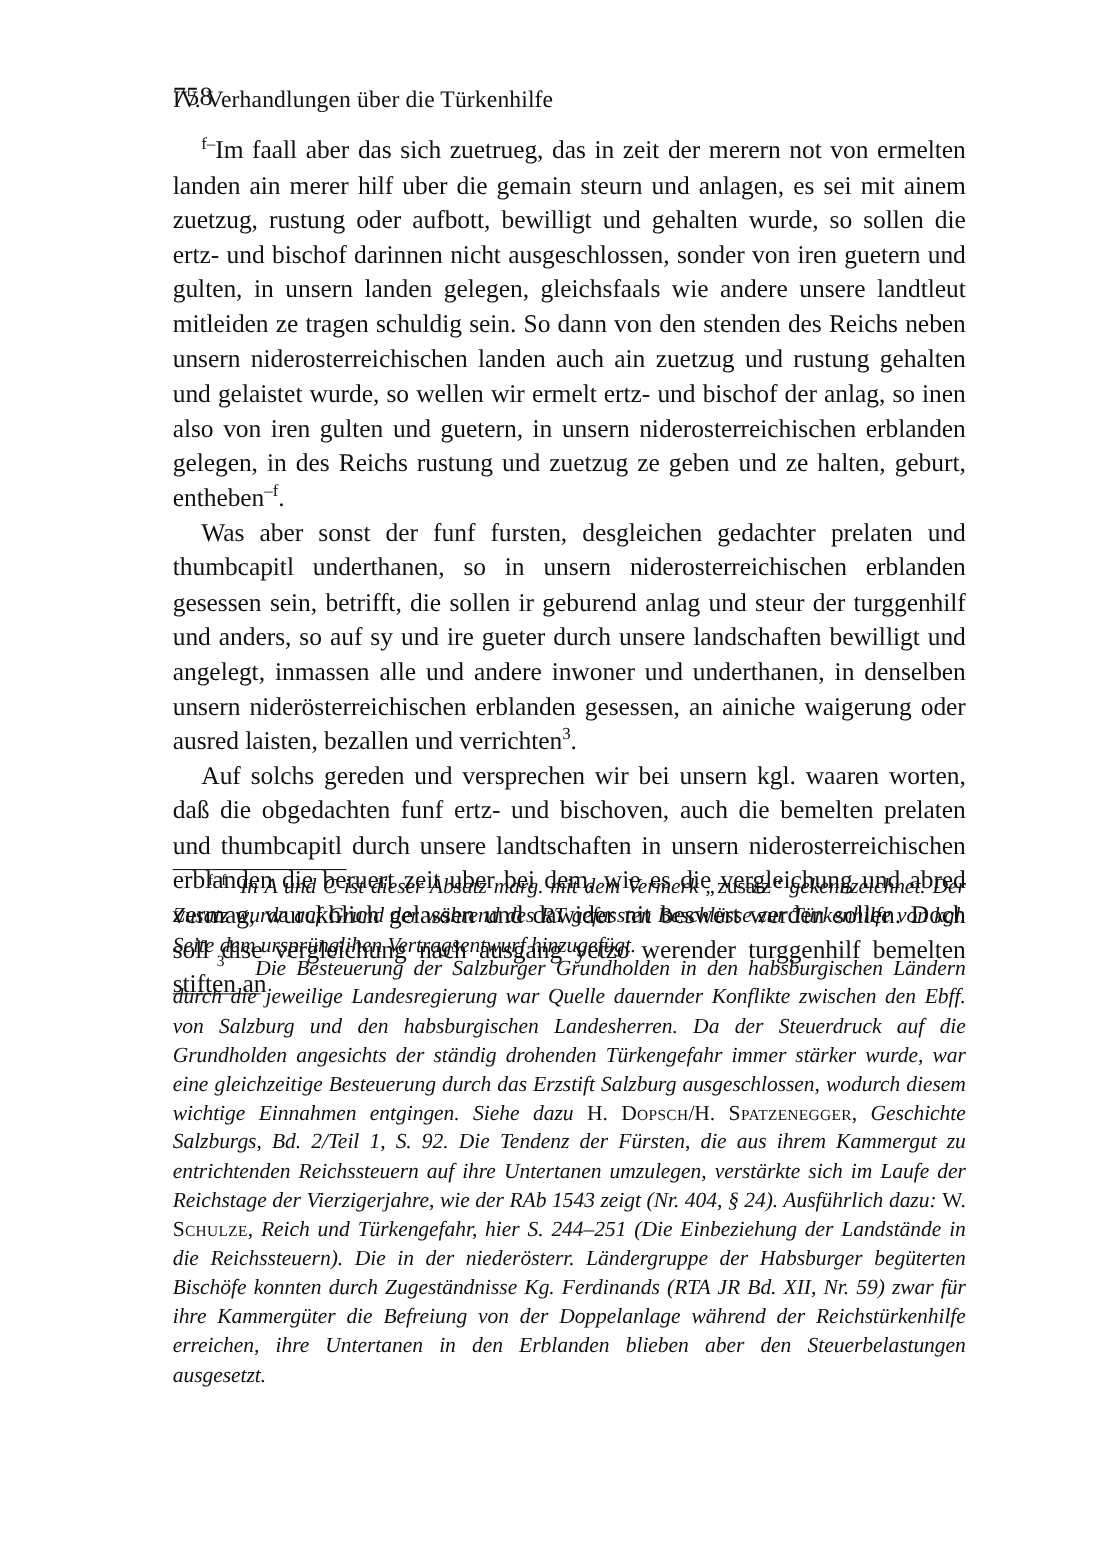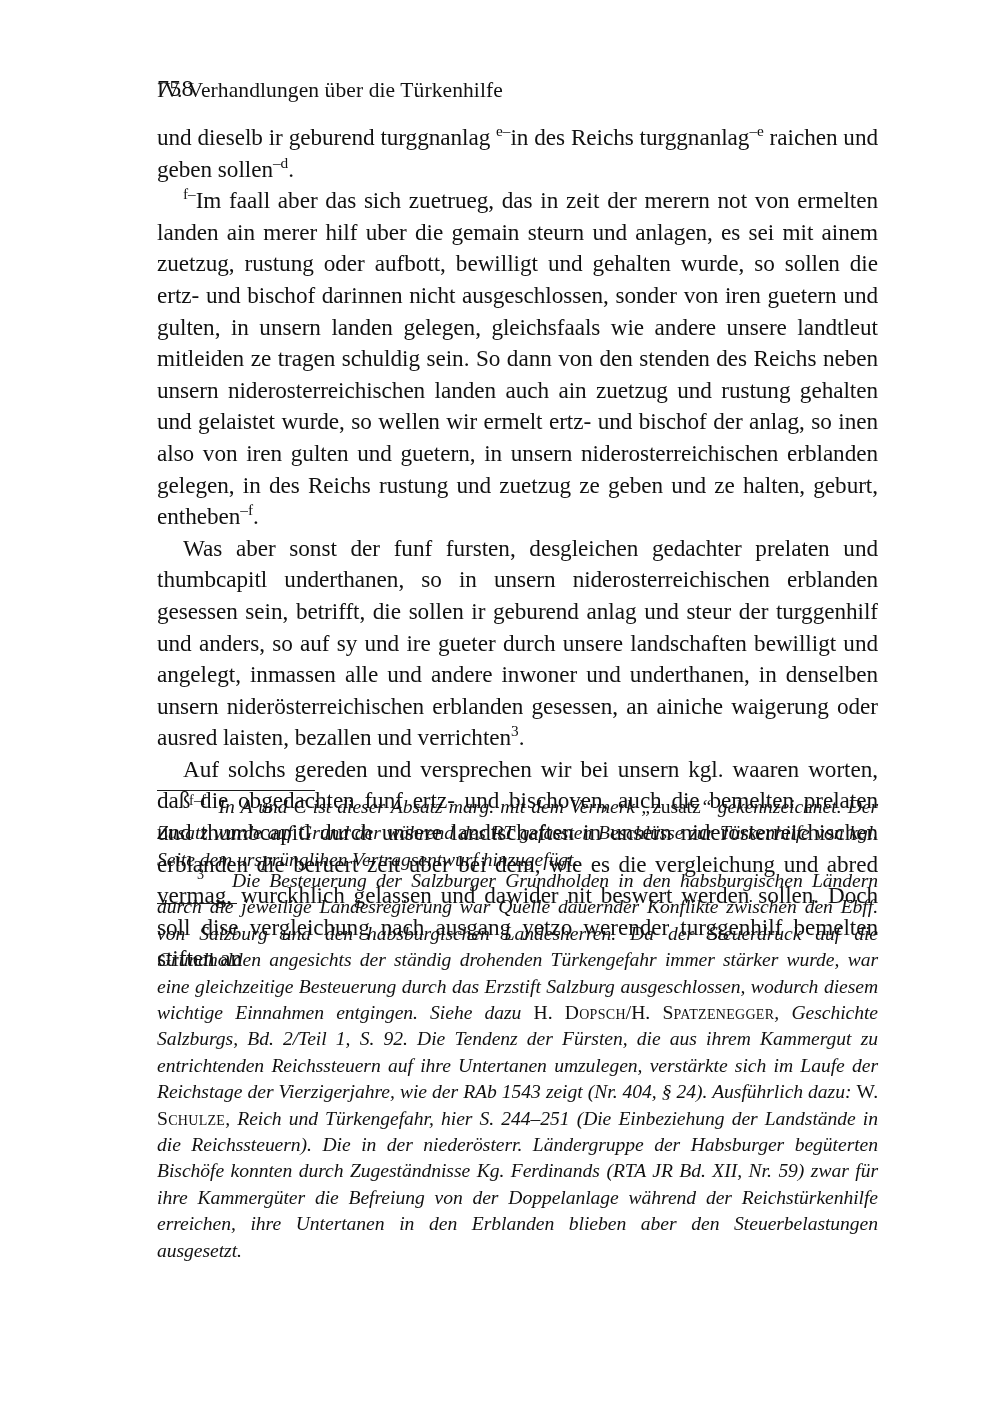--- a/index.html
+++ b/index.html
@@ -132,21 +132,20 @@
 
 <div class="page">
 
   <div class="running-head">
     <span class="folio">758</span>
     <span class="head-title">IV. Verhandlungen über die Türkenhilfe</span>
   </div>
 
   <div class="body-block">
 
-    <p><span>und dieselb ir geburend turggnanlag </span><span class="sup">e–</span><span>in des Reichs turggnanlag</span><span class="sup">–e</span><span> raichen und geben sollen</span><span class="sup">–d</span><span>.</span></p>
 
     <p class="indent"><span class="sup">f–</span><span>Im faall aber das sich zuetrueg, das in zeit der merern not von ermelten landen ain merer hilf uber die gemain steurn und anlagen, es sei mit ainem zuetzug, rustung oder aufbott, bewilligt und gehalten wurde, so sollen die ertz- und bischof darinnen nicht ausgeschlossen, sonder von iren guetern und gulten, in unsern landen gelegen, gleichsfaals wie andere unsere landtleut mitleiden ze tragen schuldig sein. So dann von den stenden des Reichs neben unsern niderosterreichischen landen auch ain zuetzug und rustung gehalten und gelaistet wurde, so wellen wir ermelt ertz- und bischof der anlag, so inen also von iren gulten und guetern, in unsern niderosterreichischen erblanden gelegen, in des Reichs rustung und zuetzug ze geben und ze halten, geburt, entheben</span><span class="sup">–f</span><span>.</span></p>
 
     <p class="indent"><span>Was aber sonst der funf fursten, desgleichen gedachter prelaten und thumbcapitl underthanen, so in unsern niderosterreichischen erblanden gesessen sein, betrifft, die sollen ir geburend anlag und steur der turggenhilf und anders, so auf sy und ire gueter durch unsere landschaften bewilligt und angelegt, inmassen alle und andere inwoner und underthanen, in denselben unsern niderösterreichischen erblanden gesessen, an ainiche waigerung oder ausred laisten, bezallen und verrichten</span><span class="sup">3</span><span>.</span></p>
 
     <p class="indent"><span>Auf solchs gereden und versprechen wir bei unsern kgl. waaren worten, daß die obgedachten funf ertz- und bischoven, auch die bemelten prelaten und thumbcapitl durch unsere landtschaften in unsern niderosterreichischen erblanden die beruert zeit uber bei dem, wie es die vergleichung und abred vermag, wurckhlich gelassen und dawider nit beswert werden sollen. Doch soll dise vergleichung nach ausgang yetzo werender turggenhilf bemelten stiften an</span></p>
 
   </div>
 
   <div class="fn-rule fn-rule-a"></div>

